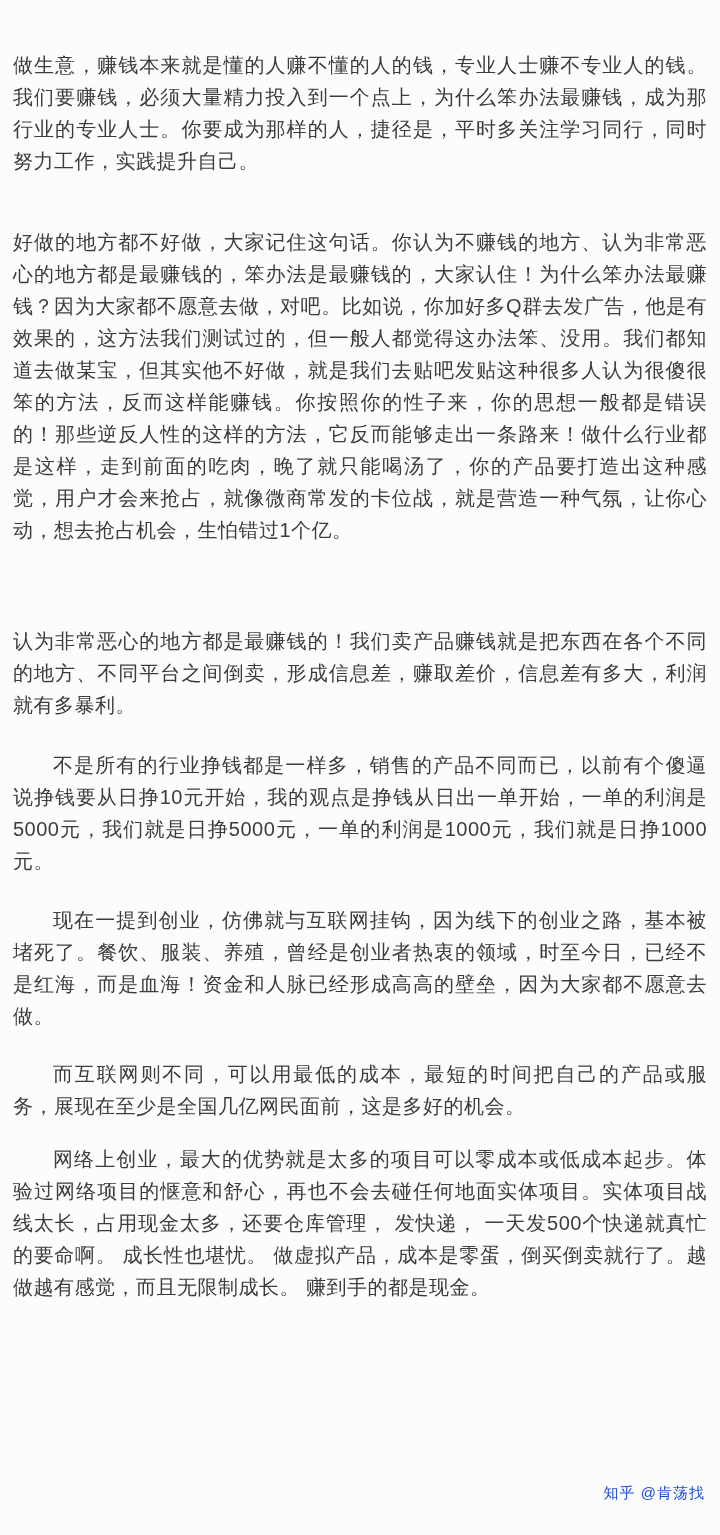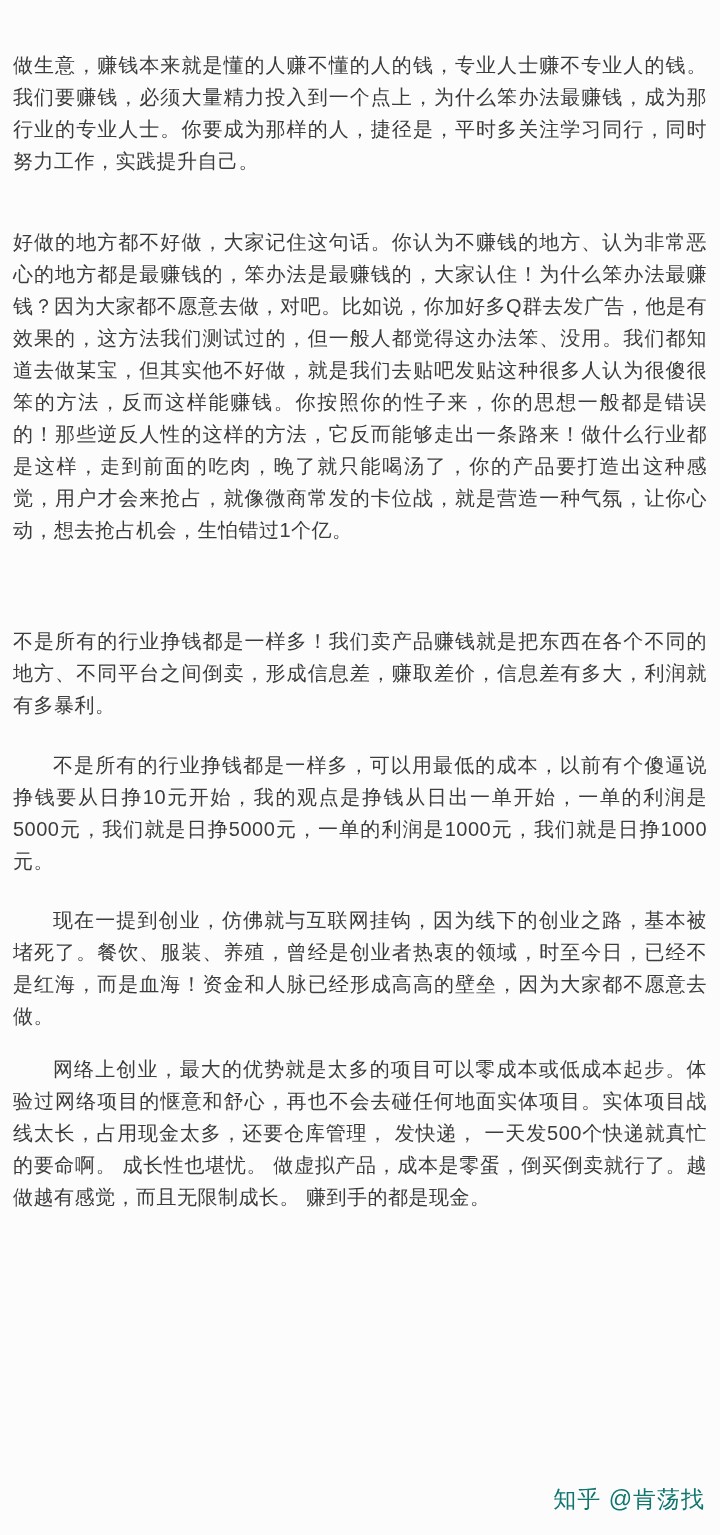--- a/index.html
+++ b/index.html
@@ -36,32 +36,33 @@
     .mt-p4  { margin-top: 24px !important; }
     .mt-p5  { margin-top: 44px !important; }
     .mt-p6  { margin-top: 28px !important; }
     .mt-p7  { margin-top: 27px !important; }
     .mt-p8  { margin-top: 26px !important; }
     .mt-p9  { margin-top: 21px !important; }
     .watermark {
       position: absolute;
       right: 15px;
       top: 1484px;
-      font-size: 23px;
-      color: #0f766e;
+      font-size: 15px;
+      color: #1d4ed8;
       letter-spacing: 1px;
       user-select: none;
     }
   </style>
 </head>
 <body>
 
 <div class="article">
   <p class="mt-p1">做生意，赚钱本来就是懂的人赚不懂的人的钱，专业人士赚不专业人的钱。我们要赚钱，必须大量精力投入到一个点上，为什么笨办法最赚钱，成为那行业的专业人士。你要成为那样的人，捷径是，平时多关注学习同行，同时努力工作，实践提升自己。</p>
   <p class="mt-p2">好做的地方都不好做，大家记住这句话。你认为不赚钱的地方、认为非常恶心的地方都是最赚钱的，笨办法是最赚钱的，大家认住！为什么笨办法最赚钱？因为大家都不愿意去做，对吧。比如说，你加好多Q群去发广告，他是有效果的，这方法我们测试过的，但一般人都觉得这办法笨、没用。我们都知道去做某宝，但其实他不好做，就是我们去贴吧发贴这种很多人认为很傻很笨的方法，反而这样能赚钱。你按照你的性子来，你的思想一般都是错误的！那些逆反人性的这样的方法，它反而能够走出一条路来！做什么行业都是这样，走到前面的吃肉，晚了就只能喝汤了，你的产品要打造出这种感觉，用户才会来抢占，就像微商常发的卡位战，就是营造一种气氛，让你心动，想去抢占机会，生怕错过1个亿。</p>
-  <p class="mt-p3">不是所有的行业挣钱都是一样多！我们卖产品赚钱就是把东西在各个不同的地方、不同平台之间倒卖，形成信息差，赚取差价，信息差有多大，利润就有多暴利。</p>
-  <p class="mt-p6 indent">不是所有的行业挣钱都是一样多，可以用最低的成本，以前有个傻逼说挣钱要从日挣10元开始，我的观点是挣钱从日出一单开始，一单的利润是5000元，我们就是日挣5000元，一单的利润是1000元，我们就是日挣1000元。</p>
+  <p class="mt-p3">认为非常恶心的地方都是最赚钱的！我们卖产品赚钱就是把东西在各个不同的地方、不同平台之间倒卖，形成信息差，赚取差价，信息差有多大，利润就有多暴利。</p>
+  <p class="mt-p6 indent">不是所有的行业挣钱都是一样多，销售的产品不同而已，以前有个傻逼说挣钱要从日挣10元开始，我的观点是挣钱从日出一单开始，一单的利润是5000元，我们就是日挣5000元，一单的利润是1000元，我们就是日挣1000元。</p>
   <p class="mt-p7 indent">现在一提到创业，仿佛就与互联网挂钩，因为线下的创业之路，基本被堵死了。餐饮、服装、养殖，曾经是创业者热衷的领域，时至今日，已经不是红海，而是血海！资金和人脉已经形成高高的壁垒，因为大家都不愿意去做。</p>
+  <p class="mt-p8 indent">而互联网则不同，可以用最低的成本，最短的时间把自己的产品或服务，展现在至少是全国几亿网民面前，这是多好的机会。</p>
   <p class="mt-p9 indent">网络上创业，最大的优势就是太多的项目可以零成本或低成本起步。体验过网络项目的惬意和舒心，再也不会去碰任何地面实体项目。实体项目战线太长，占用现金太多，还要仓库管理， 发快递， 一天发500个快递就真忙的要命啊。 成长性也堪忧。 做虚拟产品，成本是零蛋，倒买倒卖就行了。越做越有感觉，而且无限制成长。 赚到手的都是现金。</p>
 
 </div>
 
 <div class="watermark">知乎 @肯荡找</div>
 
 </body></html>

